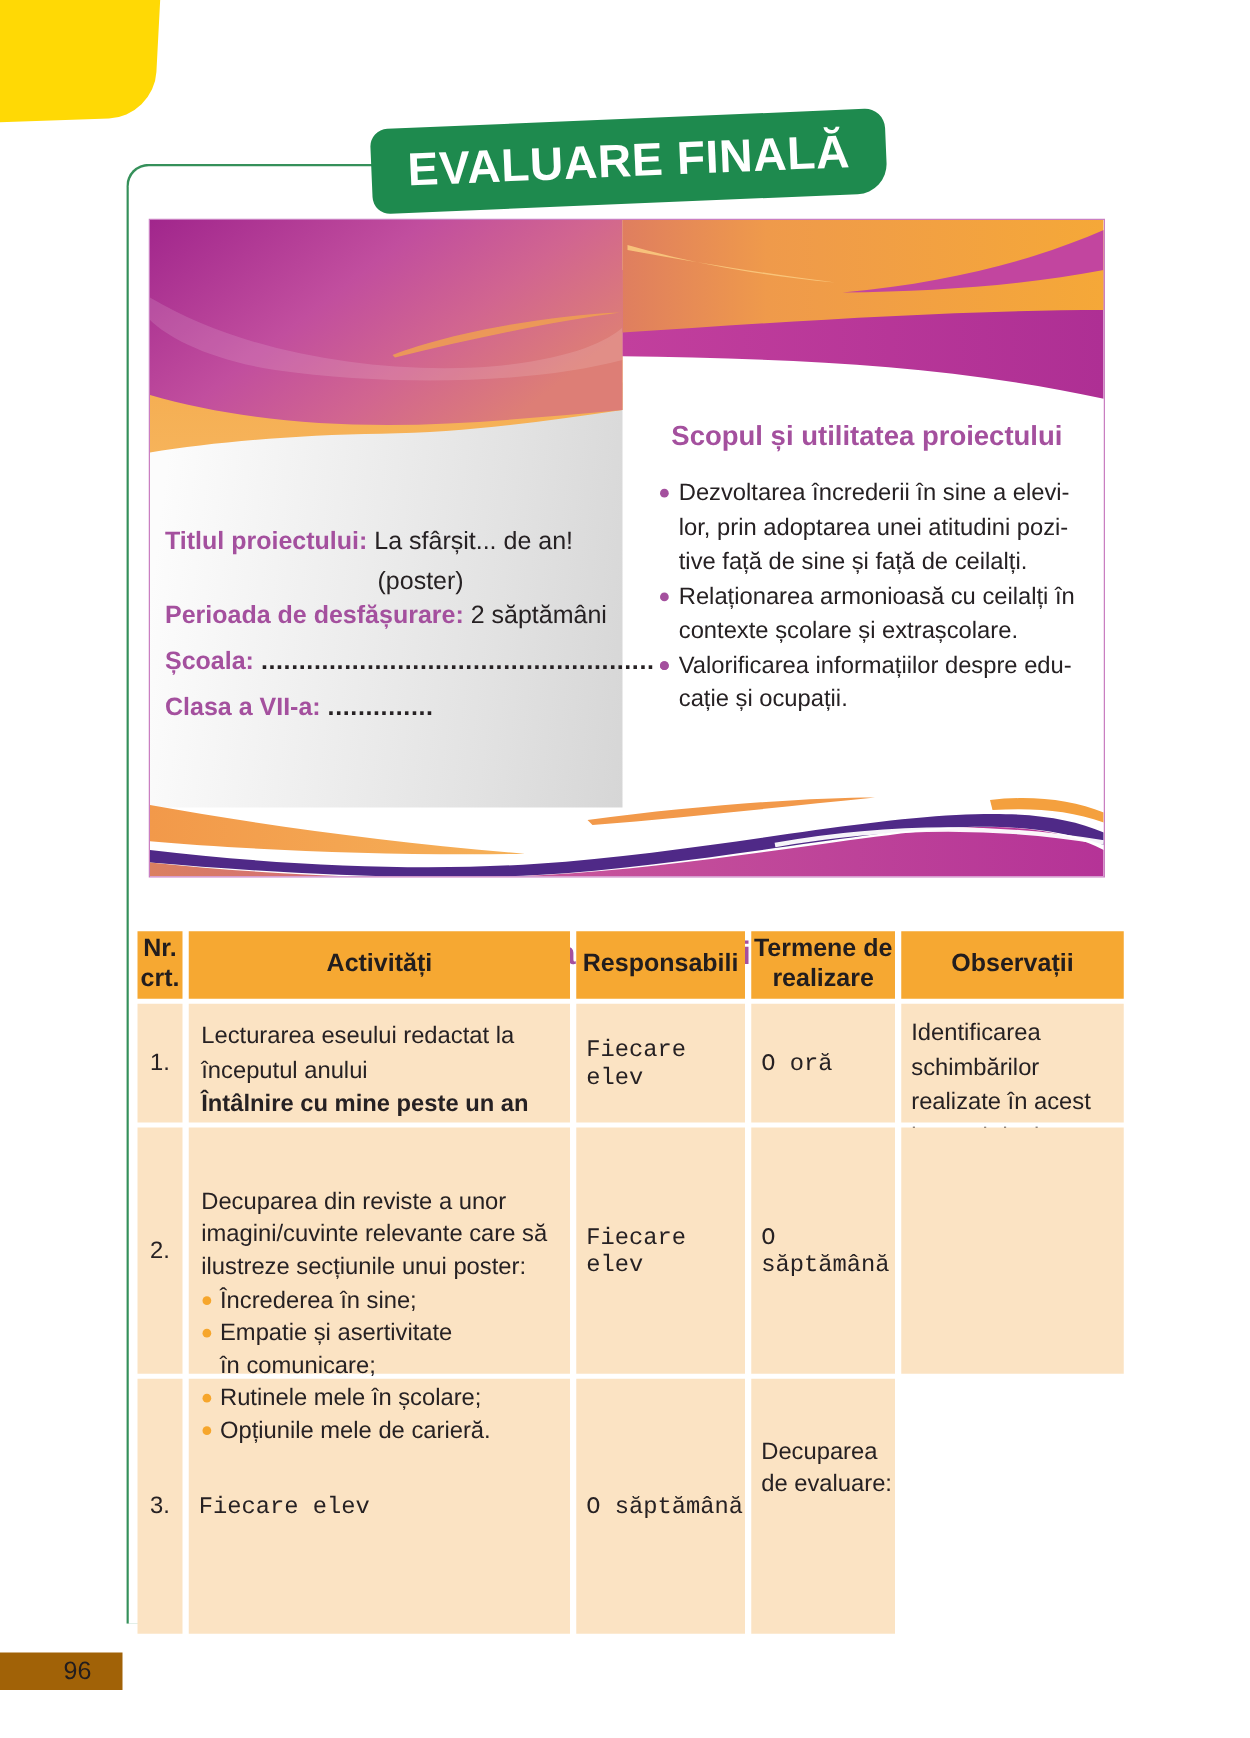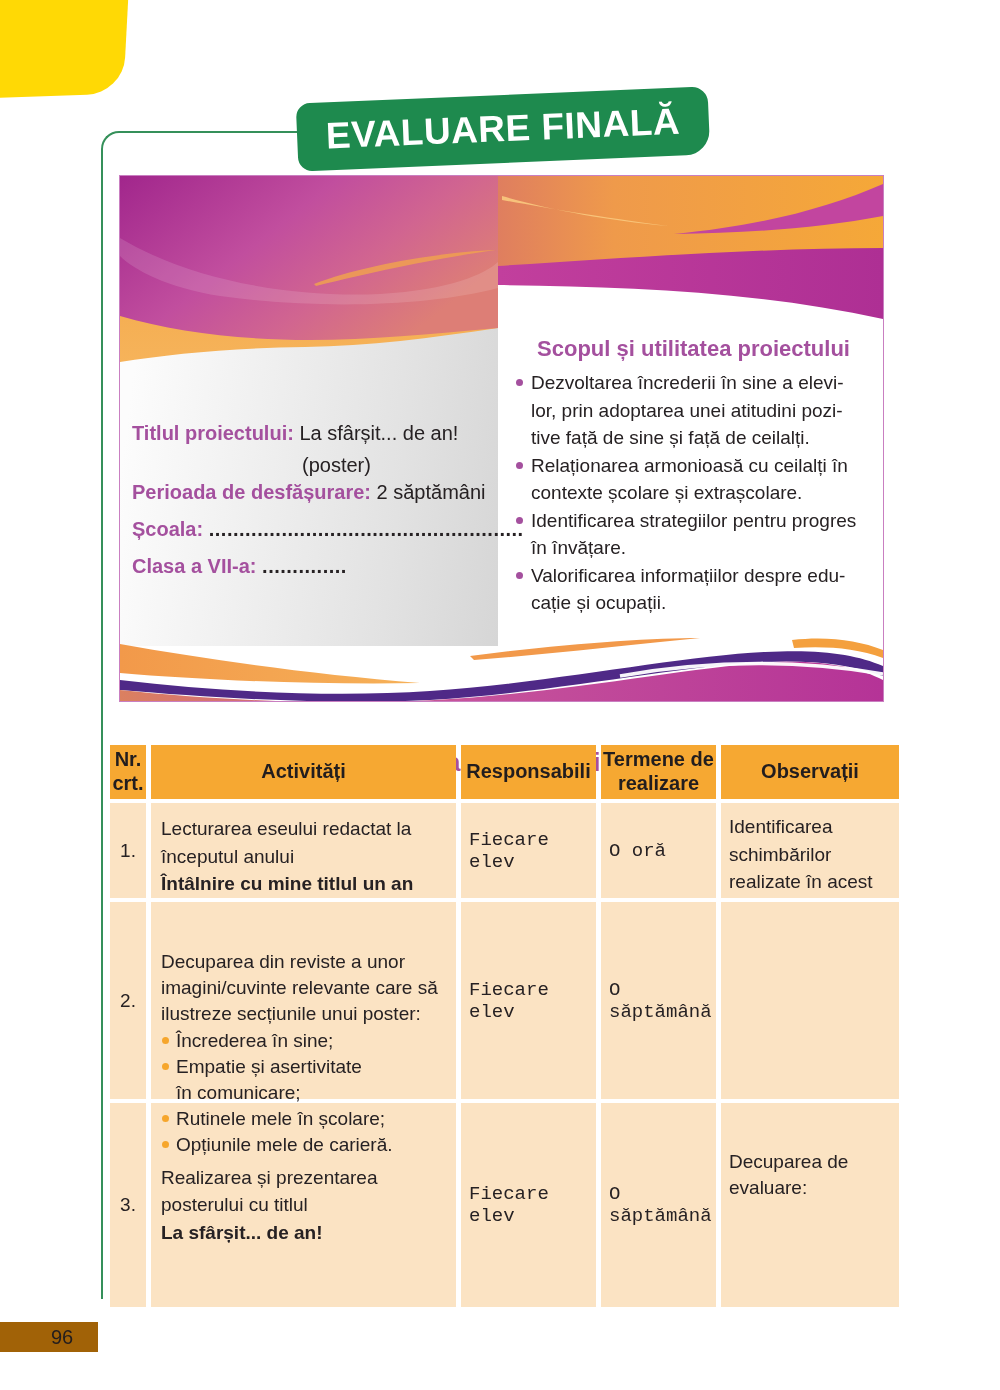--- a/index.html
+++ b/index.html
@@ -36,21 +36,21 @@
   .f-dots{color:#262123;font-weight:bold;letter-spacing:.5px;}
   .fl-title{top:246px;left:0;}
   .fl-poster{top:278px;left:170px;}
   .fl-period{top:305px;left:0;}
   .fl-school{top:342px;left:0;}
   .fl-class{top:379px;left:0;}
 
   .scope{position:absolute;left:395px;top:0;width:357px;z-index:3;}
   .scope h3{margin:0;position:absolute;top:160px;left:0;width:100%;text-align:center;
         color:#A4509E;font-size:22px;font-weight:bold;}
-  .scope ul{list-style:none;margin:0;padding:0;position:absolute;top:193px;left:0;width:100%;}
+  .scope ul{list-style:none;margin:12px;padding:0;position:absolute;top:193px;left:0;width:100%;}
   .scope li{position:relative;padding-left:16px;font-size:19px;line-height:27.5px;
         white-space:pre-line;color:#262123;}
   .scope .dot{position:absolute;left:1px;top:10px;width:7px;height:7px;border-radius:50%;
         background:#A4509E;}
 
   
   .sheet-title{position:absolute;left:110px;top:747px;width:789px;margin:0;text-align:center;
         color:#A4509E;font-size:26px;font-weight:bold;}
 
   
@@ -157,22 +157,21 @@
     </div>
 
     <div class="scope">
       <h3>Scopul și utilitatea proiectului</h3>
       <ul>
         <li><span class="dot"></span><span>Dezvoltarea încrederii în sine a elevi-
 lor, prin adoptarea unei atitudini pozi-
 tive față de sine și față de ceilalți.</span></li>
         <li><span class="dot"></span><span>Relaționarea armonioasă cu ceilalți în
 contexte școlare și extrașcolare.</span></li>
-        <li><span class="dot"></span><span>Identificarea strategiilor pentru progres
-în învățare.</span></li>
+        <li><span class="dot"></span></li>
         <li><span class="dot"></span><span>Valorificarea informațiilor despre edu-
 cație și ocupații.</span></li>
       </ul>
     </div>
   </div>
 
   <p class="sheet-title">Fișa proiectului</p>
 
   <div class="sheet">
     <div class="th">Nr.
@@ -180,21 +179,21 @@
     <div class="th">Activități</div>
     <div class="th">Responsabili</div>
     <div class="th">Termene de
 realizare</div>
     <div class="th">Observații</div>
 
     <div class="td num">1.</div>
     <div class="td top1">
       <div class="pl">Lecturarea eseului redactat la
 începutul anului</div>
-      <div class="bold-line">Întâlnire cu mine titlul un an</div>
+      <div class="bold-line">Întâlnire cu mine peste un an</div>
     </div>
     <div class="td mid">Fiecare elev</div>
     <div class="td mid">O oră</div>
     <div class="td obs1">
       <div class="pl">Identificarea
 schimbărilor
 realizate în acest
 interval de timp.</div>
     </div>
 
@@ -209,25 +208,20 @@
 în comunicare;</span></li>
         <li><span class="dot"></span><span>Rutinele mele în școlare;</span></li>
         <li><span class="dot"></span><span>Opțiunile mele de carieră.</span></li>
       </ul>
     </div>
     <div class="td mid">Fiecare elev</div>
     <div class="td mid">O săptămână</div>
     <div class="td"></div>
 
     <div class="td num">3.</div>
-    <div class="td center3">
-      <div class="pl">Realizarea și prezentarea
-posterului cu titlul</div>
-      <div class="bold-line">La sfârșit... de an!</div>
-    </div>
     <div class="td mid">Fiecare elev</div>
     <div class="td mid">O săptămână</div>
     <div class="td obs3">
       <div class="pl2">Decuparea de evaluare:</div>
     </div>
   </div>
 
   <div class="footer-yellow">
     <span>96</span>
   </div>

